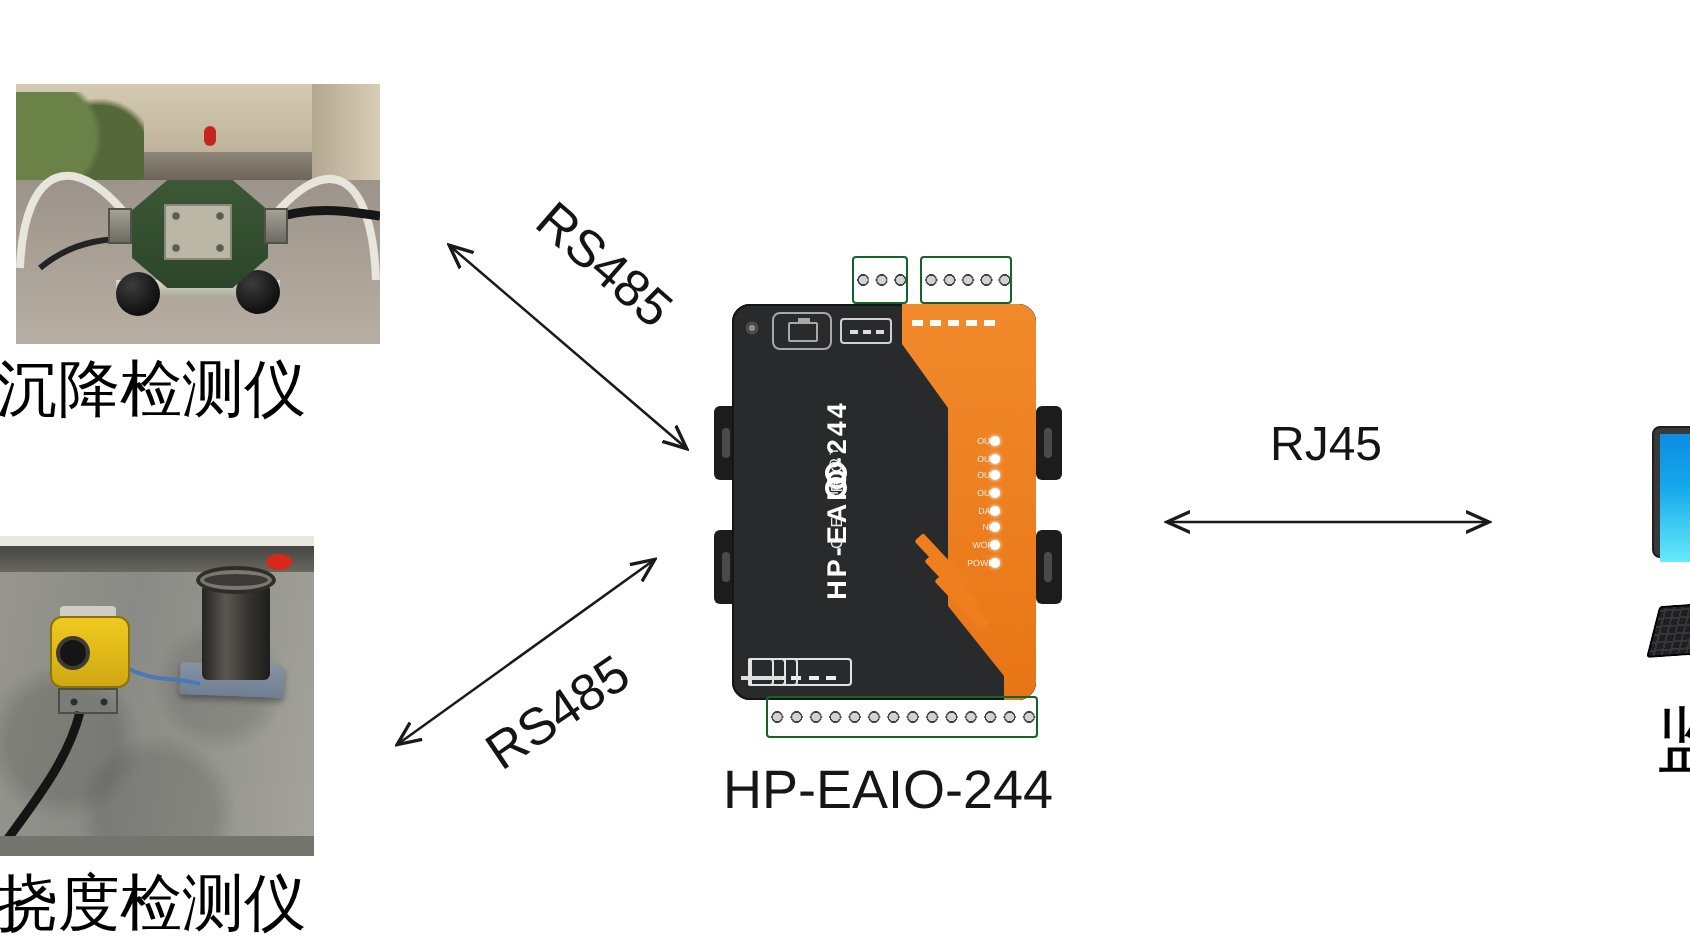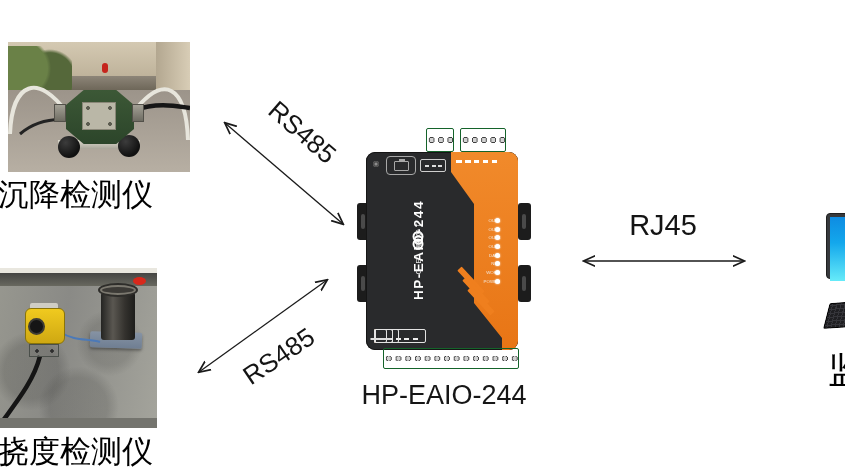--- a/index.html
+++ b/index.html
@@ -9,21 +9,21 @@
 
   
   .cap{font-family:"DejaVu Serif","Liberation Serif",serif;font-size:31px;color:#000;white-space:nowrap;}
   .cap-settle{left:-2px;top:174px;}
   .cap-deflect{left:-2px;top:431px;}
   .cap-gateway{left:344px;top:380px;width:200px;text-align:center;font-size:27px;color:#161616;
                font-family:"Liberation Sans",sans-serif;}
   .lbl-link{font-size:26px;color:#141414;width:104px;text-align:center;white-space:nowrap;}
   .lbl-rs485a{left:250px;top:117px;transform:rotate(41deg);}
   .lbl-rs485b{left:227px;top:341px;transform:rotate(-34deg);}
-  .lbl-rj45{left:611px;top:209px;font-size:29px;}
+  .lbl-rj45{left:611px;top:209px;font-size:24px;}
   .lbl-partial{left:828px;top:345px;font-size:37px;color:#000;
                font-family:"DejaVu Serif","Liberation Serif",serif;}
 
   
   .arrows{left:0;top:0;}
 
   
   .photo1{left:8px;top:42px;width:182px;height:130px;overflow:hidden;background:#aaa294;}
   .p1-girder{left:0;top:0;width:100%;height:34px;background:linear-gradient(#d4c9b2,#bfb39b);}
   .p1-girderlip{left:0;top:34px;width:100%;height:14px;background:linear-gradient(#8d8578,#6e6759);}

